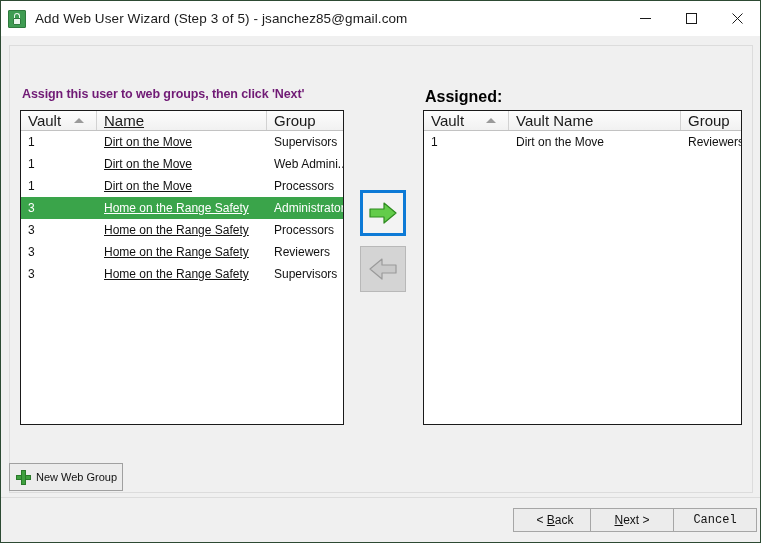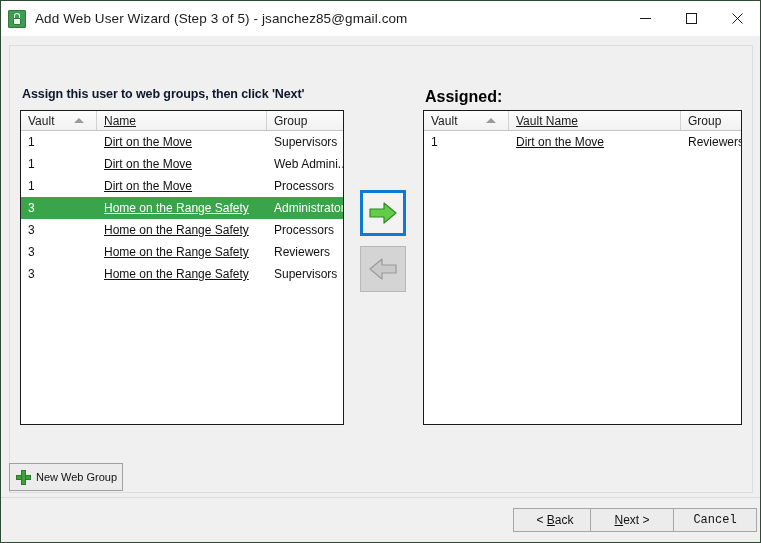--- a/index.html
+++ b/index.html
@@ -100,21 +100,21 @@
     box-sizing: border-box;
     border: 1px solid #dcdcdc;
     background: #f0f0f0;
   }
   #instruction {
     position: absolute;
     left: 21px;
     top: 86px;
     font-size: 12.5px;
     font-weight: bold;
-    color: #0f172a;
+    color: #701a75;
     white-space: nowrap;
     letter-spacing: -0.1px;
   }
   #assigned-label {
     position: absolute;
     left: 424px;
     top: 87px;
     font-size: 16px;
     font-weight: bold;
     color: #000;
@@ -143,21 +143,21 @@
     display: flex;
     height: 20px;
     background: #f2f2f2;
     border-bottom: 1px solid #c2c2c2;
     box-sizing: border-box;
   }
   .ghead .hc {
     position: relative;
     display: flex;
     align-items: center;
-    font-size: 12px;
+    font-size: 15px;
     color: #1a1a1a;
     padding-left: 7px;
     box-sizing: border-box;
     border-right: 1px solid #d2d2d2;
     background: linear-gradient(#fdfdfd, #f1f1f1);
     height: 19px;
     overflow: hidden;
     white-space: nowrap;
   }
   .ghead .hc:last-child { border-right: none; }
@@ -187,21 +187,21 @@
     box-sizing: border-box;
     white-space: nowrap;
     overflow: hidden;
   }
   
   #grid-left .c0 { width: 76px; }
   #grid-left .c1 { width: 170px; text-decoration: underline; }
   #grid-left .c2 { width: 76px; }
   
   #grid-right .c0 { width: 85px; }
-  #grid-right .c1 { width: 172px; text-decoration: underline; }
+  #grid-right .c1 { width: 172px; }
   #grid-right .c2 { width: 60px; }
   
   .xfer {
     position: absolute;
     width: 46px;
     height: 46px;
     box-sizing: border-box;
     display: flex;
     align-items: center;
     justify-content: center;

